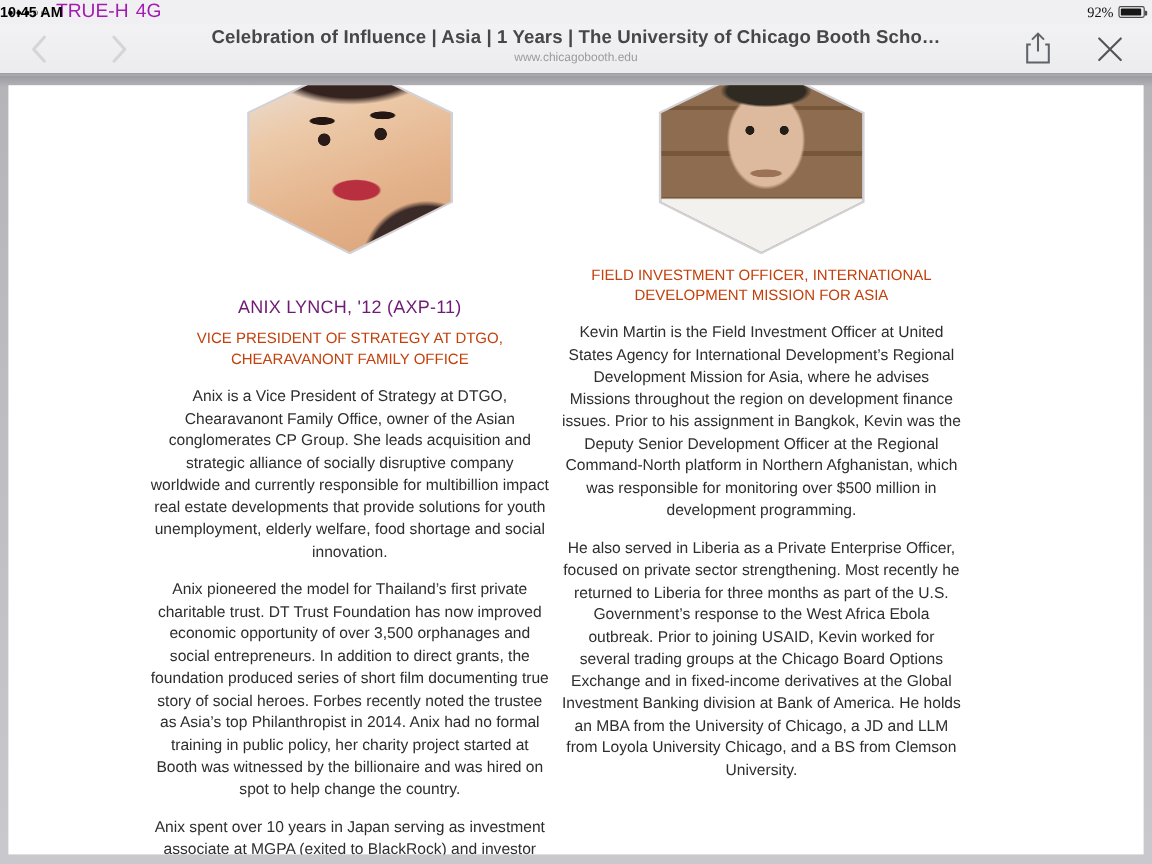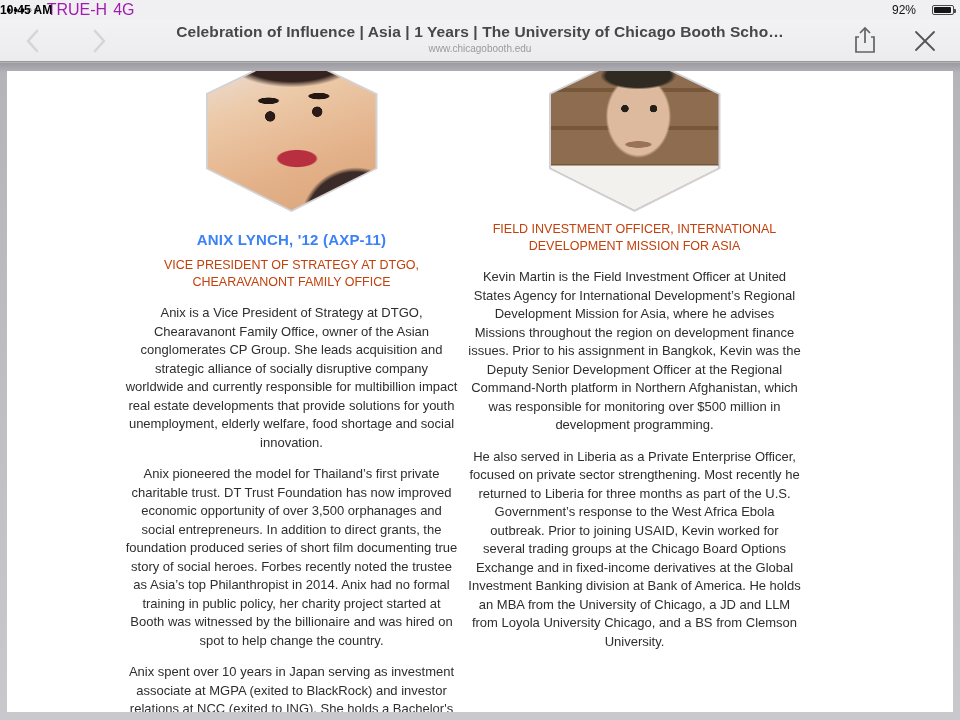--- a/index.html
+++ b/index.html
@@ -9,21 +9,21 @@
   
   .statusbar {
     position:absolute; top:0; left:0; right:0; height:20px;
     background:#f0f0f2; color:#000;
     display:flex; align-items:center; font-size:12px;
   }
   .sb-left { position:absolute; left:6px; display:flex; align-items:center; gap:6px; }
   .signal-dots { font-size:9px; letter-spacing:1.5px; color:#000; }
   .carrier, .network { font-size:16px; color:#a21caf; }
   .sb-time { position:absolute; left:0; right:0; text-align:left; font-weight:700; font-size:12px; }
-  .sb-right { position:absolute; right:6px; display:flex; align-items:center; gap:16px; }
+  .sb-right { position:absolute; right:6px; display:flex; align-items:center; gap:4px;font-family:Liberation Serif, serif; }
   .battery-pct { font-size:12px; color:#111; }
   .battery { position:relative; width:22px; height:10px; border:1px solid #4a4a4a; border-radius:2px; }
   .battery .fill { position:absolute; top:1px; left:1px; bottom:1px; width:85%; background:#161616; border-radius:1px; }
   .battery .tip { position:absolute; right:-3px; top:2.5px; width:2px; height:4px; background:#4a4a4a; border-radius:0 1px 1px 0; }
 
   
   .toolbar {
     position:absolute; top:20px; left:0; right:0; height:42px;
     background:linear-gradient(#f2f2f4,#ececef);
     border-bottom:1px solid #97979c;
@@ -80,22 +80,22 @@
       radial-gradient(circle 5px at 44% 35%, #241e18 70%, rgba(36,30,24,0) 80%),
       radial-gradient(circle 5px at 61% 35%, #241e18 70%, rgba(36,30,24,0) 80%),
       radial-gradient(ellipse 20px 5px at 52% 58%, #9c7257 60%, rgba(156,114,87,0) 70%),
       radial-gradient(ellipse 56px 20px at 52% 14%, #2f2a22 58%, rgba(47,42,34,0) 68%),
       radial-gradient(ellipse 52px 66px at 52% 40%, #ddba9d 58%, rgba(221,186,157,0) 63%),
       linear-gradient(to top, #f2f1ee 0%, #f2f1ee 28%, rgba(242,241,238,0) 29%),
       repeating-linear-gradient(180deg, #8d6c4f 0 34px, #775739 34px 38px);
   }
 
   .person-name {
-    margin-top:19px; font-size:15px; font-weight:700;
-    color:#3b82f6; letter-spacing:0.2px;
+    margin-top:36px; font-size:15px; font-weight:400;
+    color:#701a75; letter-spacing:0.2px;
   }
   .person-role {
     margin:9px auto 0; font-size:12.5px; line-height:17px; color:#c2410c;
     max-width:310px;
   }
   .bio p {
     margin-top:13px; font-size:13px; line-height:18.5px; color:#2e2e2e;text-align:center;
   }
 </style>
 </head>

